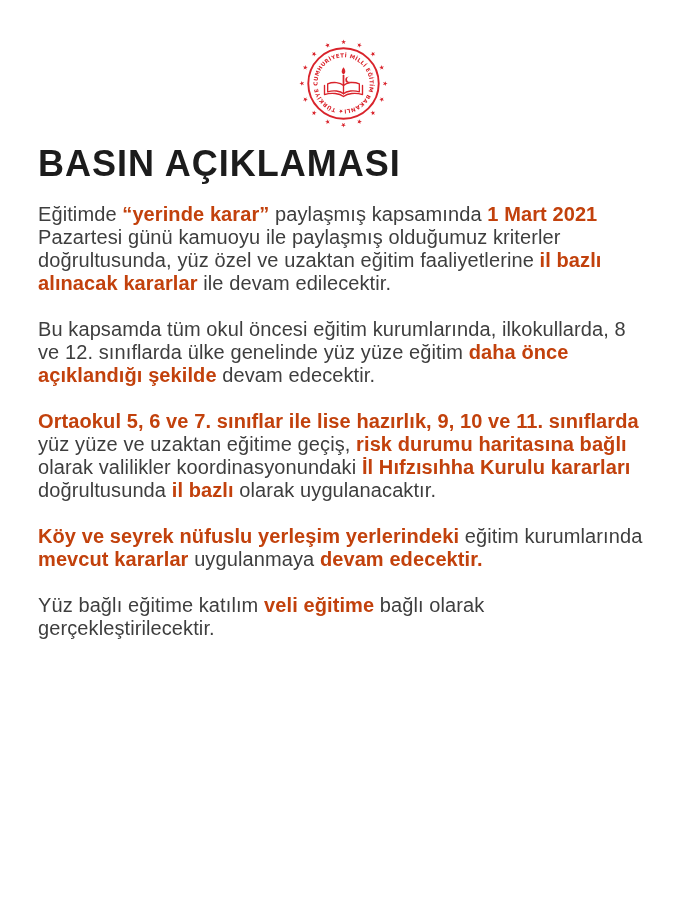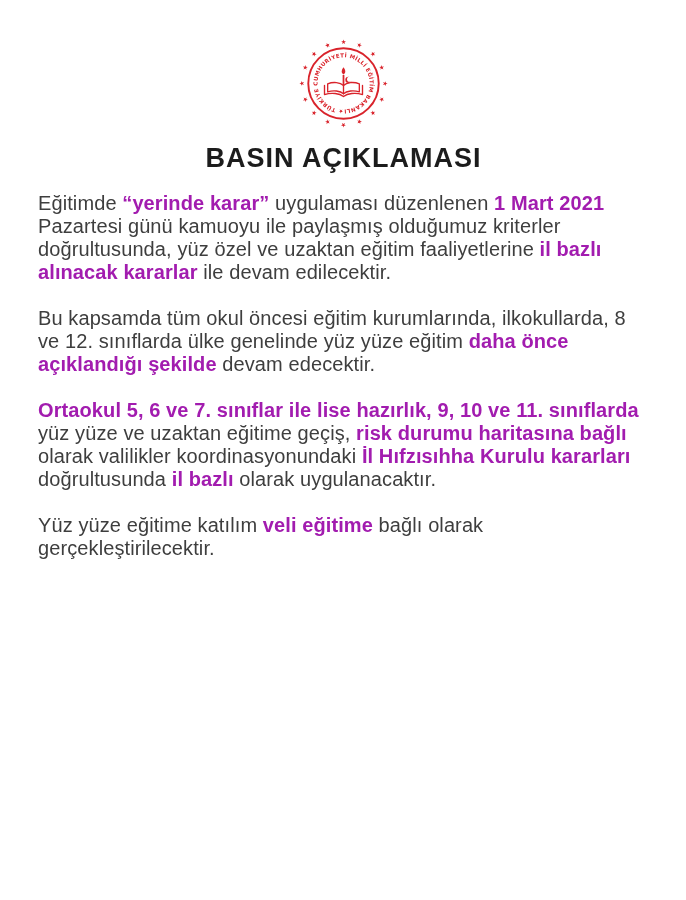--- a/index.html
+++ b/index.html
@@ -4,29 +4,29 @@
 <style>
   html,body{margin:0;padding:0;}
   body{
     width:686px;height:900px;background:#ffffff;overflow:hidden;
     font-family:"Liberation Sans","DejaVu Sans",sans-serif;
   }
   .page{box-sizing:border-box;width:686px;height:900px;padding:36px 37px 0 38px;background:#ffffff;}
   .logo-wrap{text-align:center;height:96px;}
   .logo{width:95px;height:95px;display:inline-block;}
   .title{
-    margin:11px 0 0;text-align:center;
-    font-size:27px;font-weight:bold;letter-spacing:1px;color:#1c1c1c;
+    margin:11px 0 0;
+    font-size:36px;font-weight:bold;letter-spacing:1px;color:#1c1c1c;
   }
   .body-text{margin-top:18px;}
   .body-text p{
     margin:0 0 23px;font-size:20px;line-height:23px;
     color:#3e3e3e;letter-spacing:0.1px;
   }
-  .body-text .b{font-weight:bold;color:#a21caf;}
+  .body-text .b{font-weight:bold;color:#c2410c;}
 </style>
 </head>
 <body>
 
 <div class="page">
 
   <div class="logo-wrap">
     <svg class="logo" viewBox="0 0 120 120" aria-hidden="true">
 
       <g id="star-ring" fill="#d9232b" font-family="'DejaVu Sans',sans-serif">
@@ -65,19 +65,20 @@
         <path d="M36,62.5 L36,74 C45,71 55,72.5 60,76.5 C65,72.5 75,71 84,74 L84,62.5"></path>
         <path d="M40,60.5 C47,57.5 56,58.5 60,62.5 C64,58.5 73,57.5 80,60.5 L80,70.5 C73,68.5 64,69 60,73 C56,69 47,68.5 40,70.5 Z" fill="#ffffff"></path>
         <line x1="60" y1="62.5" x2="60" y2="73"></line>
       </g>
     </svg>
   </div>
 
   <h1 class="title">BASIN AÇIKLAMASI</h1>
 
   <div class="body-text">
-      <p><span>Eğitimde </span><span class="b">“yerinde karar”</span><span> uygulaması düzenlenen </span><span class="b">1 Mart 2021</span><span> Pazartesi günü kamuoyu ile paylaşmış olduğumuz kriterler doğrultusunda, yüz özel ve uzaktan eğitim faaliyetlerine </span><span class="b">il bazlı alınacak kararlar</span><span> ile devam edilecektir.</span></p>
+      <p><span>Eğitimde </span><span class="b">“yerinde karar”</span><span> paylaşmış kapsamında </span><span class="b">1 Mart 2021</span><span> Pazartesi günü kamuoyu ile paylaşmış olduğumuz kriterler doğrultusunda, yüz özel ve uzaktan eğitim faaliyetlerine </span><span class="b">il bazlı alınacak kararlar</span><span> ile devam edilecektir.</span></p>
       <p><span>Bu kapsamda tüm okul öncesi eğitim kurumlarında, ilkokullarda, 8 ve 12. sınıflarda ülke genelinde yüz yüze eğitim </span><span class="b">daha önce açıklandığı şekilde</span><span> devam edecektir.</span></p>
       <p><span class="b">Ortaokul 5, 6 ve 7. sınıflar ile lise hazırlık, 9, 10 ve 11. sınıflarda</span><span> yüz yüze ve uzaktan eğitime geçiş, </span><span class="b">risk durumu haritasına bağlı</span><span> olarak valilikler koordinasyonundaki </span><span class="b">İl Hıfzısıhha Kurulu kararları</span><span> doğrultusunda </span><span class="b">il bazlı</span><span> olarak uygulanacaktır.</span></p>
-      <p><span>Yüz yüze eğitime katılım </span><span class="b">veli eğitime</span><span> bağlı olarak gerçekleştirilecektir.</span></p>
+      <p><span class="b">Köy ve seyrek nüfuslu yerleşim yerlerindeki</span><span> eğitim kurumlarında </span><span class="b">mevcut kararlar</span><span> uygulanmaya </span><span class="b">devam edecektir.</span></p>
+      <p><span>Yüz bağlı eğitime katılım </span><span class="b">veli eğitime</span><span> bağlı olarak gerçekleştirilecektir.</span></p>
     </div>
 
 </div>
 
 </body></html>

